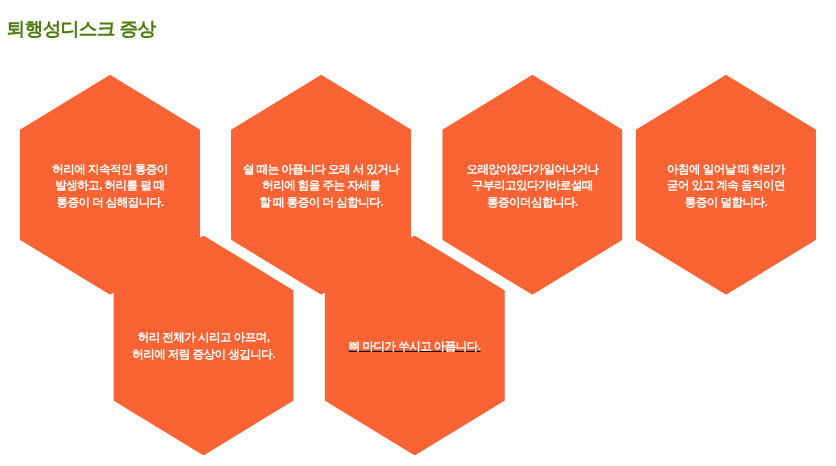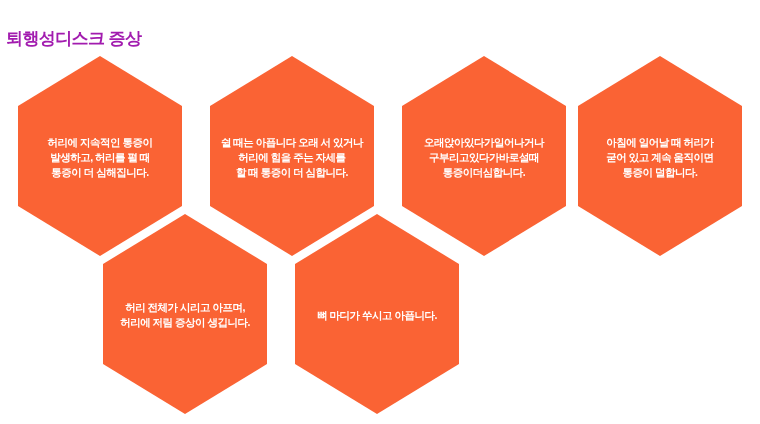--- a/index.html
+++ b/index.html
@@ -11,24 +11,24 @@
     height: 424px;
     background: #ffffff;
     font-family: "Liberation Sans", "DejaVu Sans", sans-serif;
     overflow: hidden;
     position: relative;
   }
 
   .page-title {
     position: absolute;
     left: 6px;
-    top: 16px;
+    top: 4px;
     font-size: 17px;
     font-weight: bold;
-    color: #a21caf;
+    color: #4d7c0f;
     letter-spacing: -0.6px;
     white-space: nowrap;
   }
 
   .hex-board {
     position: absolute;
     left: 0;
     top: 0;
     width: 760px;
     height: 424px;
@@ -52,30 +52,30 @@
     font-weight: bold;
     line-height: 15px;
     text-align: center;
     letter-spacing: -0.5px;
     width: 150px;
     white-space: pre-line;
     margin-top: 2px;
   }
 
   
-  .hex.r1 { top: 56px; }
+  .hex.r1 { top: 68px; }
   .hex.r1.c1 { left: 18px; }
   .hex.r1.c2 { left: 210px; }
   .hex.r1.c3 { left: 402px; }
   .hex.r1.c4 { left: 578px; }
 
   
   .hex.r2 { top: 214px; }
   .hex.r2.c1 { left: 103px; }
-  .hex.r2.c2 { left: 295px; }
+  .hex.r2.c2 { left: 295px; text-decoration: underline; }
   .hex.r2.c3 { left: 487px; }
 </style>
 </head>
 <body>
 
 <h1 class="page-title">퇴행성디스크 증상</h1>
 
 <div class="hex-board">
 
   <div class="hex r1 c1">

